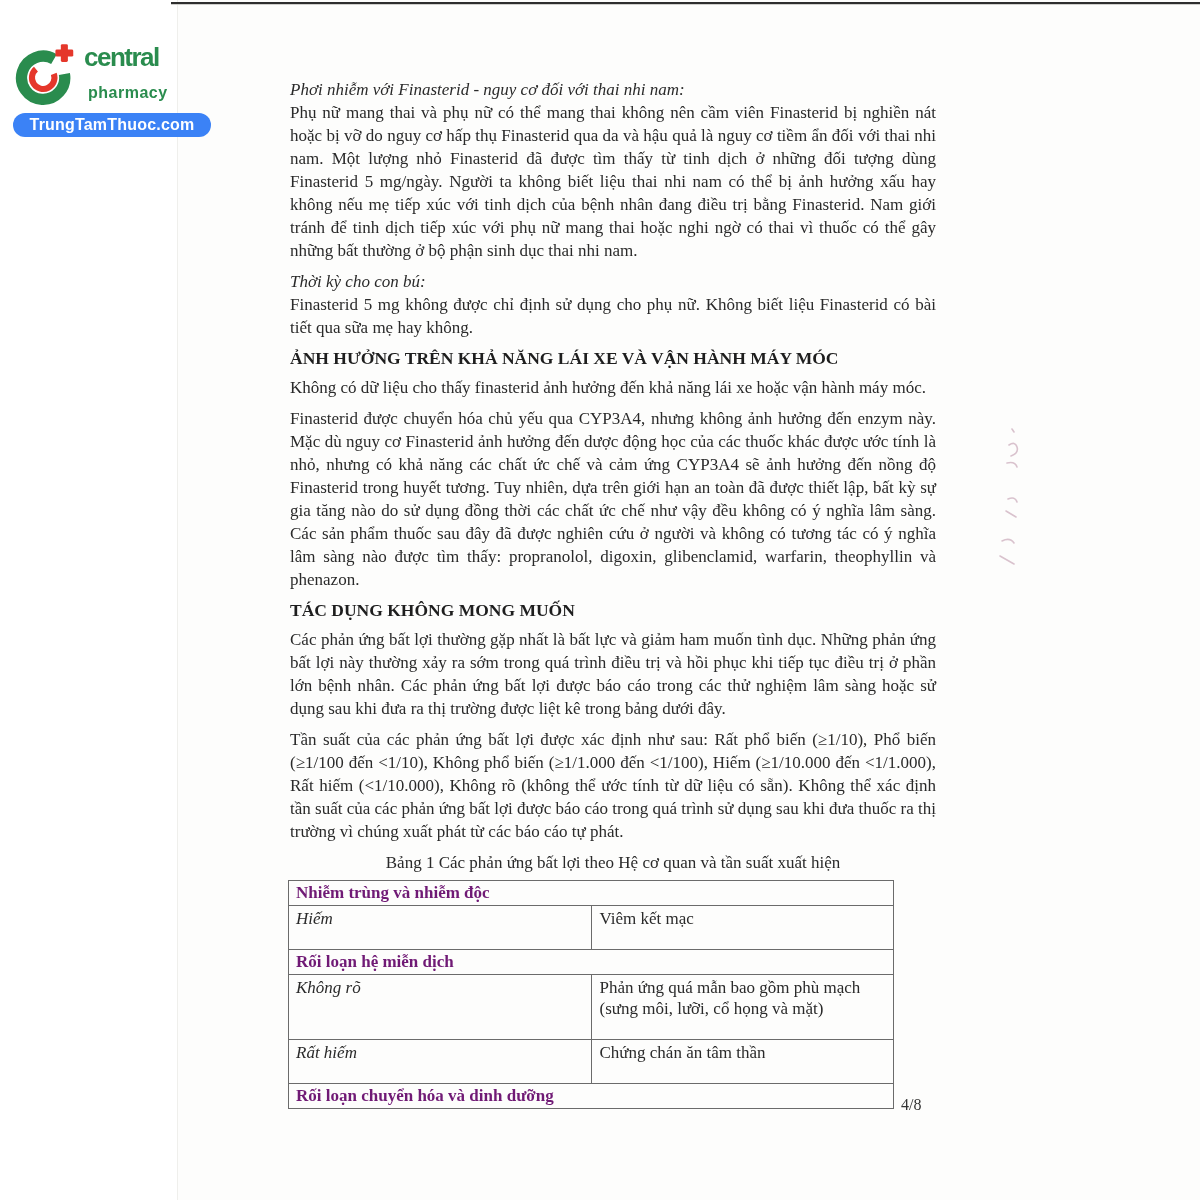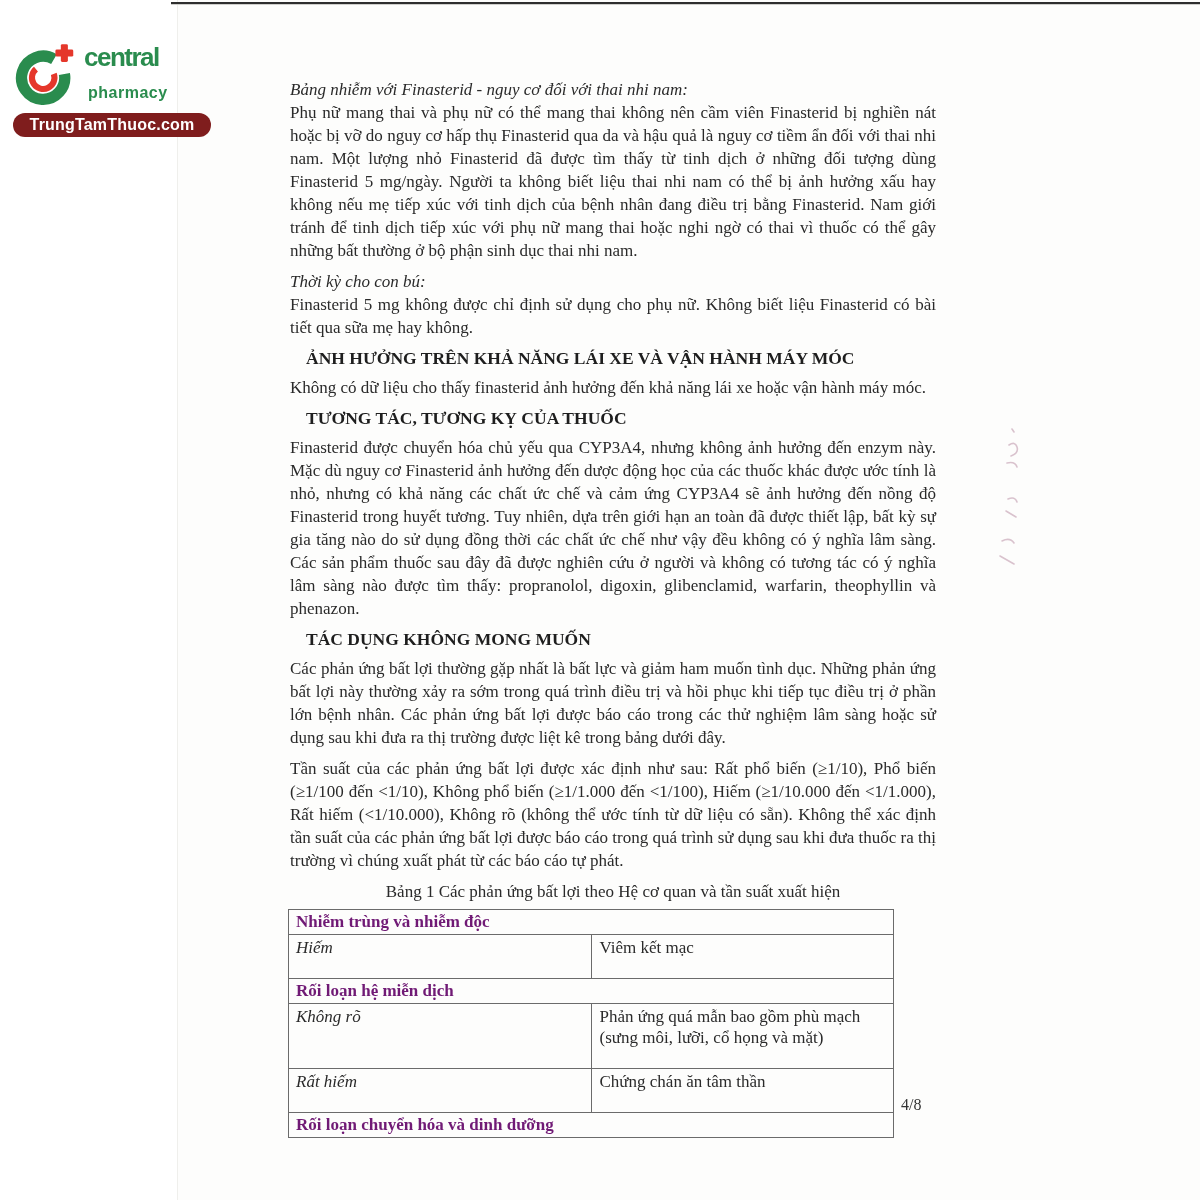--- a/index.html
+++ b/index.html
@@ -9,29 +9,29 @@
   
   .scan-page{position:absolute;left:177px;top:0;width:1023px;height:1200px;background:#fdfdfc;border-left:1px solid #efefec;}
   .scan-edge-top{position:absolute;left:171px;top:2px;width:1029px;height:2px;background:#2e2e2e;}
   .scan-edge-top::after{content:"";position:absolute;left:0;top:2px;width:100%;height:1px;background:#cfcfcc;}
 
   
   .logo{position:absolute;left:13px;top:40px;width:210px;height:100px;}
   .logo-mark{position:absolute;left:2px;top:0;}
   .logo-brand{position:absolute;left:71px;top:4px;font-family:"Liberation Sans","DejaVu Sans",sans-serif;font-weight:bold;font-size:26px;letter-spacing:-1.5px;color:#2a8c4e;line-height:1;}
   .logo-sub{position:absolute;left:75px;top:45px;font-family:"Liberation Sans","DejaVu Sans",sans-serif;font-weight:bold;font-size:16px;letter-spacing:.5px;color:#2a8c4e;line-height:1;}
-  .logo-badge{position:absolute;left:0;top:73px;width:198px;height:24px;background:#7f1d1d;border-radius:13px;
+  .logo-badge{position:absolute;left:0;top:73px;width:198px;height:24px;background:#3b82f6;border-radius:13px;
     display:flex;align-items:center;justify-content:center;
     font-family:"Liberation Sans","DejaVu Sans",sans-serif;font-weight:bold;font-size:16px;letter-spacing:.2px;color:#ffffff;}
 
   
   .content{position:absolute;left:290px;top:72px;width:646px;padding-top:6px;font-size:17px;line-height:23px;}
   .sec{margin:0;}
   .paragraph{margin:0 0 8px;text-align:justify;}
-  .heading{margin:0 16px 6px;font-weight:bold;font-size:17.5px;color:#1e1e1e;}
+  .heading{margin:0 0 6px;font-weight:bold;font-size:17.5px;color:#1e1e1e;}
   .subheading-italic{margin:0;font-style:italic;}
 
   .table-caption{margin:0 0 6px;text-align:center;font-size:17px;}
 
   table.adr{border-collapse:collapse;width:606px;margin-left:-2px;table-layout:fixed;background:#fdfdfc;}
   table.adr td{border:1px solid #6b6b6b;font-size:17px;line-height:21px;vertical-align:top;}
   table.adr{border:1.5px solid #474747;}
   td.group{font-weight:bold;padding:1px 7px 2px;color:#701a75;}
   td.freq{font-style:italic;width:103px;padding:2px 7px 3px;}
   td.reaction{padding:2px 8px 20px;}
@@ -55,27 +55,26 @@
       <rect x="43" y="10" width="19" height="7.5" rx="1.5" fill="#e5372b"></rect>
       <rect x="48.8" y="4.2" width="7.5" height="19" rx="1.5" fill="#e5372b"></rect>
     </svg>
     <div class="logo-brand">central</div>
     <div class="logo-sub">pharmacy</div>
     <div class="logo-badge">TrungTamThuoc.com</div>
   </div>
 
   <main class="content">
     <div id="sections">
-        <div class="sec subheading-italic">Bảng nhiễm với Finasterid - nguy cơ đối với thai nhi nam:</div>
+        <div class="sec subheading-italic">Phơi nhiễm với Finasterid - nguy cơ đối với thai nhi nam:</div>
         <p class="sec paragraph">Phụ nữ mang thai và phụ nữ có thể mang thai không nên cầm viên Finasterid bị nghiền nát hoặc bị vỡ do nguy cơ hấp thụ Finasterid qua da và hậu quả là nguy cơ tiềm ẩn đối với thai nhi nam. Một lượng nhỏ Finasterid đã được tìm thấy từ tinh dịch ở những đối tượng dùng Finasterid 5 mg/ngày. Người ta không biết liệu thai nhi nam có thể bị ảnh hưởng xấu hay không nếu mẹ tiếp xúc với tinh dịch của bệnh nhân đang điều trị bằng Finasterid. Nam giới tránh để tinh dịch tiếp xúc với phụ nữ mang thai hoặc nghi ngờ có thai vì thuốc có thể gây những bất thường ở bộ phận sinh dục thai nhi nam.</p>
         <div class="sec subheading-italic">Thời kỳ cho con bú:</div>
         <p class="sec paragraph">Finasterid 5 mg không được chỉ định sử dụng cho phụ nữ. Không biết liệu Finasterid có bài tiết qua sữa mẹ hay không.</p>
         <div class="sec heading">ẢNH HƯỞNG TRÊN KHẢ NĂNG LÁI XE VÀ VẬN HÀNH MÁY MÓC</div>
         <p class="sec paragraph">Không có dữ liệu cho thấy finasterid ảnh hưởng đến khả năng lái xe hoặc vận hành máy móc.</p>
-        <div class="sec heading">TƯƠNG TÁC, TƯƠNG KỴ CỦA THUỐC</div>
         <p class="sec paragraph">Finasterid được chuyển hóa chủ yếu qua CYP3A4, nhưng không ảnh hưởng đến enzym này. Mặc dù nguy cơ Finasterid ảnh hưởng đến dược động học của các thuốc khác được ước tính là nhỏ, nhưng có khả năng các chất ức chế và cảm ứng CYP3A4 sẽ ảnh hưởng đến nồng độ Finasterid trong huyết tương. Tuy nhiên, dựa trên giới hạn an toàn đã được thiết lập, bất kỳ sự gia tăng nào do sử dụng đồng thời các chất ức chế như vậy đều không có ý nghĩa lâm sàng. Các sản phẩm thuốc sau đây đã được nghiên cứu ở người và không có tương tác có ý nghĩa lâm sàng nào được tìm thấy: propranolol, digoxin, glibenclamid, warfarin, theophyllin và phenazon.</p>
         <div class="sec heading">TÁC DỤNG KHÔNG MONG MUỐN</div>
         <p class="sec paragraph">Các phản ứng bất lợi thường gặp nhất là bất lực và giảm ham muốn tình dục. Những phản ứng bất lợi này thường xảy ra sớm trong quá trình điều trị và hồi phục khi tiếp tục điều trị ở phần lớn bệnh nhân. Các phản ứng bất lợi được báo cáo trong các thử nghiệm lâm sàng hoặc sử dụng sau khi đưa ra thị trường được liệt kê trong bảng dưới đây.</p>
         <p class="sec paragraph">Tần suất của các phản ứng bất lợi được xác định như sau: Rất phổ biến (≥1/10), Phổ biến (≥1/100 đến &lt;1/10), Không phổ biến (≥1/1.000 đến &lt;1/100), Hiếm (≥1/10.000 đến &lt;1/1.000), Rất hiếm (&lt;1/10.000), Không rõ (không thể ước tính từ dữ liệu có sẵn). Không thể xác định tần suất của các phản ứng bất lợi được báo cáo trong quá trình sử dụng sau khi đưa thuốc ra thị trường vì chúng xuất phát từ các báo cáo tự phát.</p>
       </div>
     <p class="table-caption">Bảng 1 Các phản ứng bất lợi theo Hệ cơ quan và tần suất xuất hiện</p>
     <table class="adr">
       <tbody id="adr-body">
           <tr>
             <td colspan="2" class="group">Nhiễm trùng và nhiễm độc</td>

